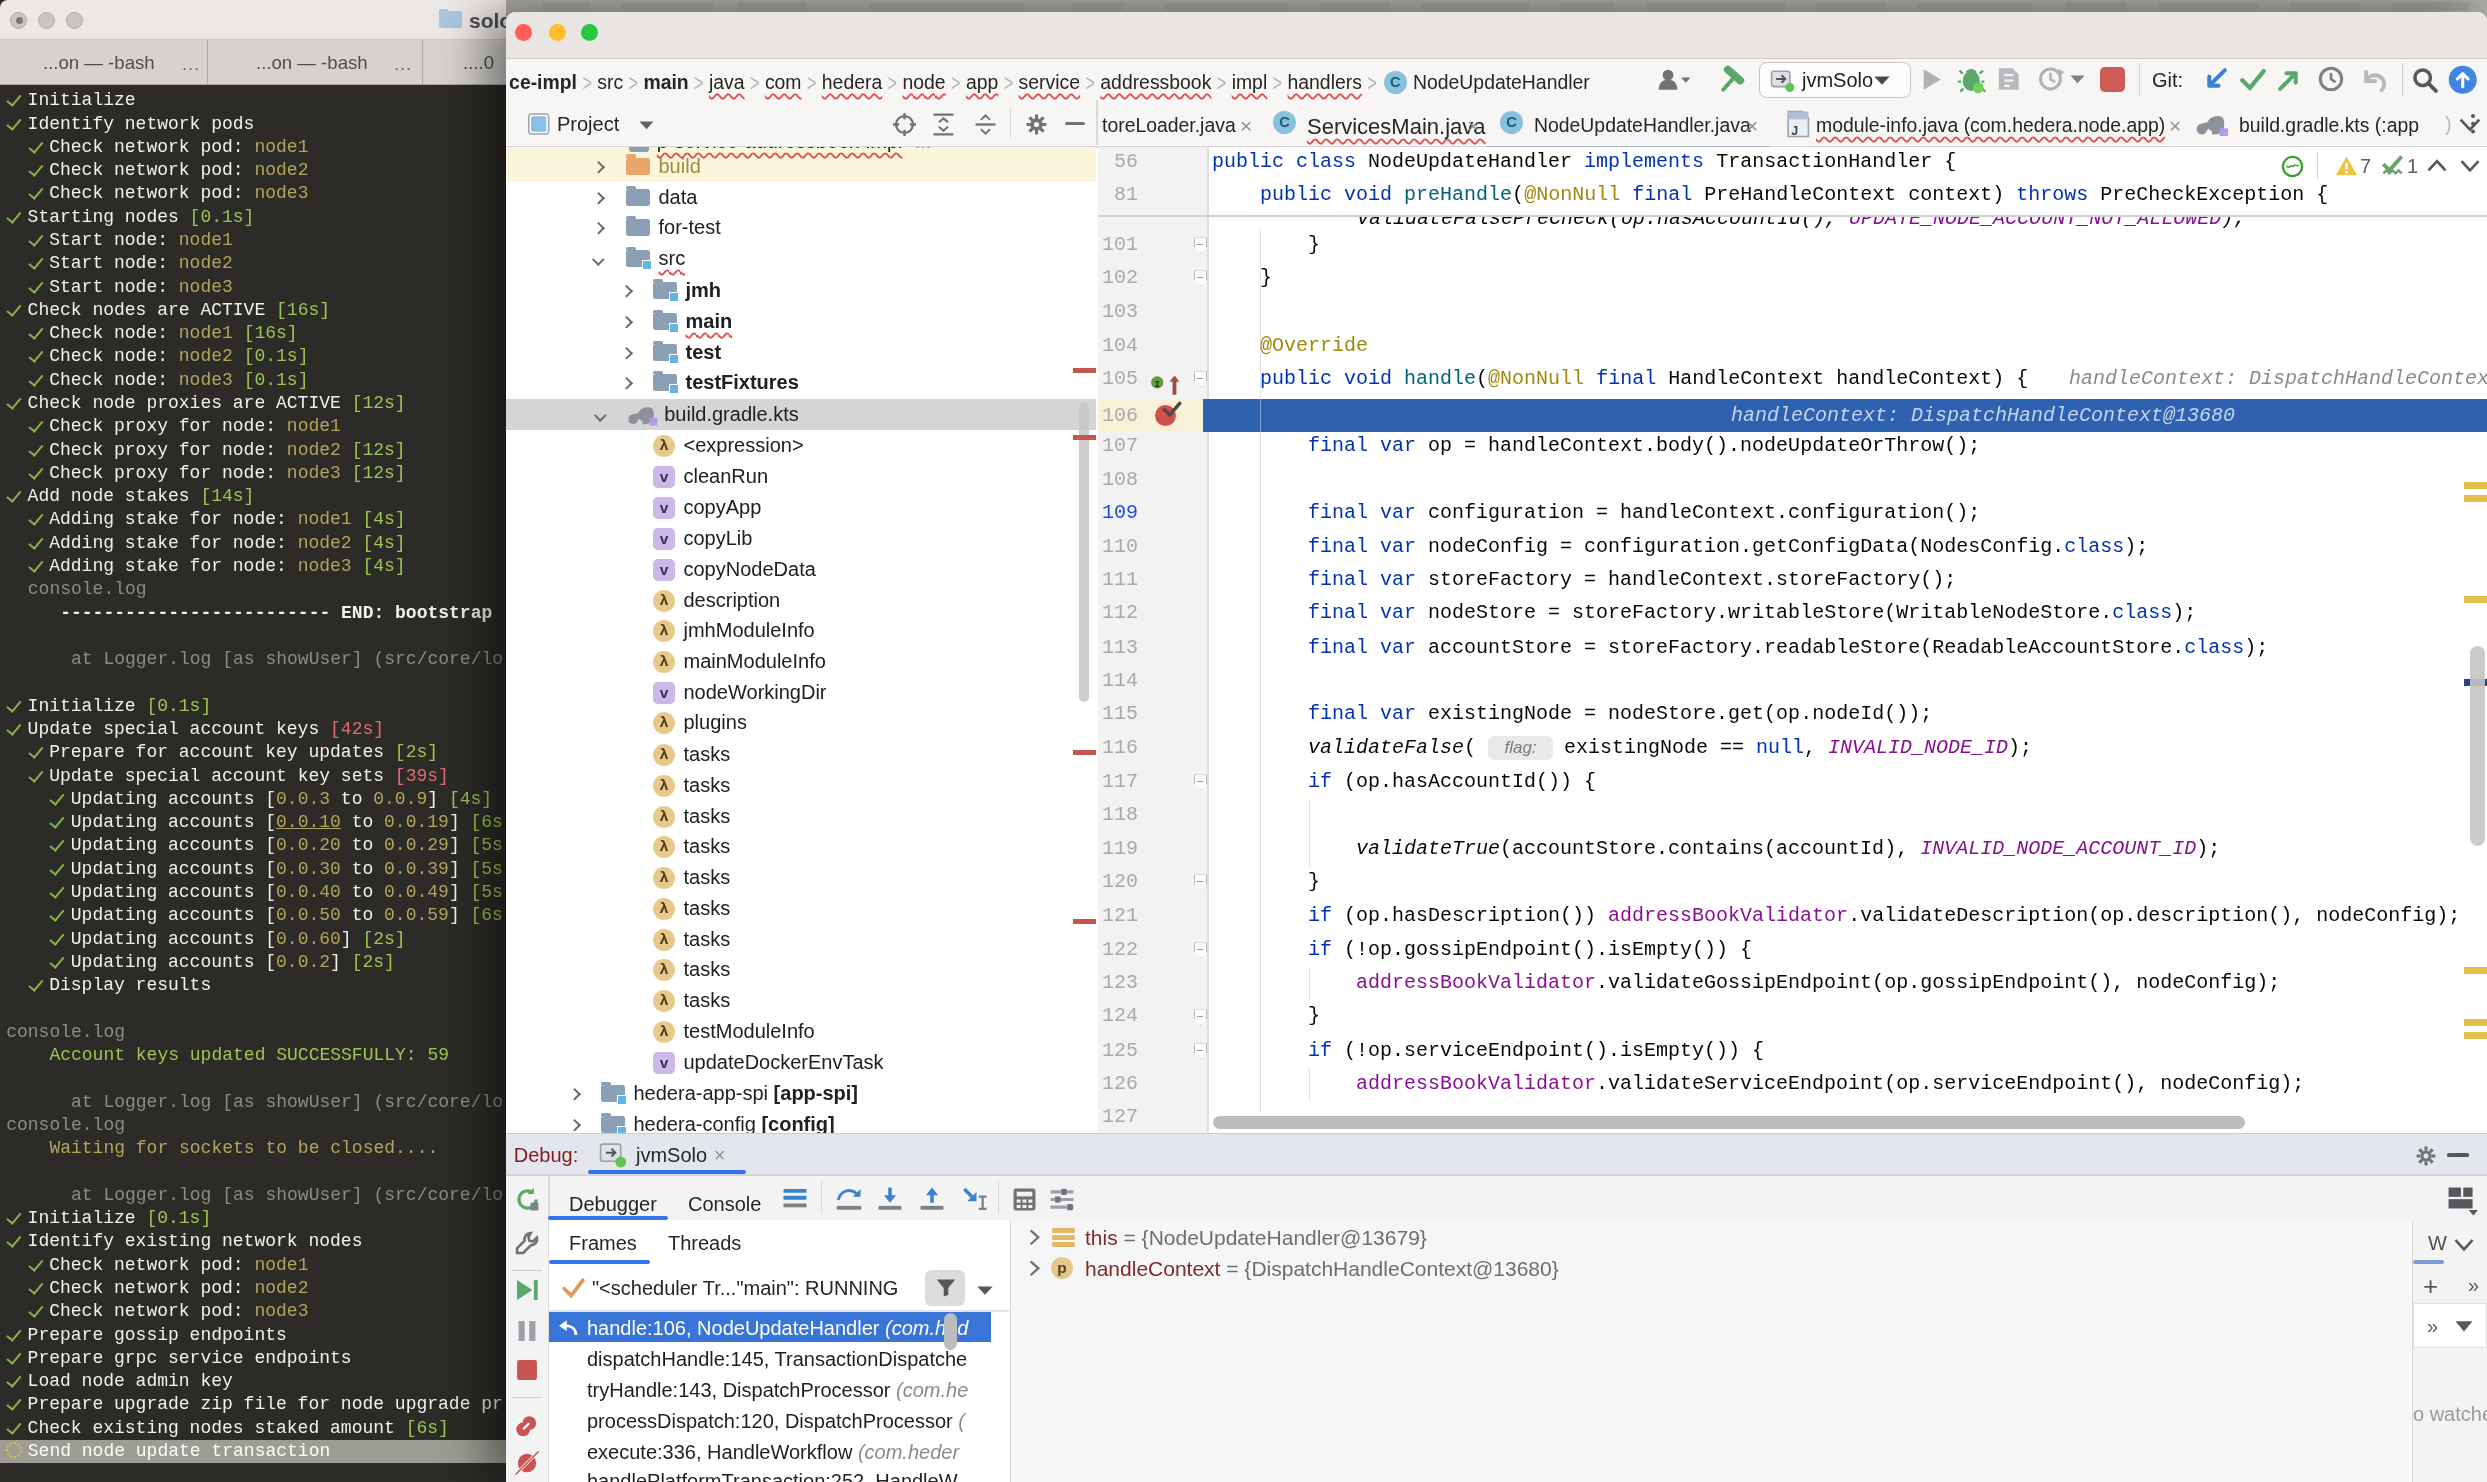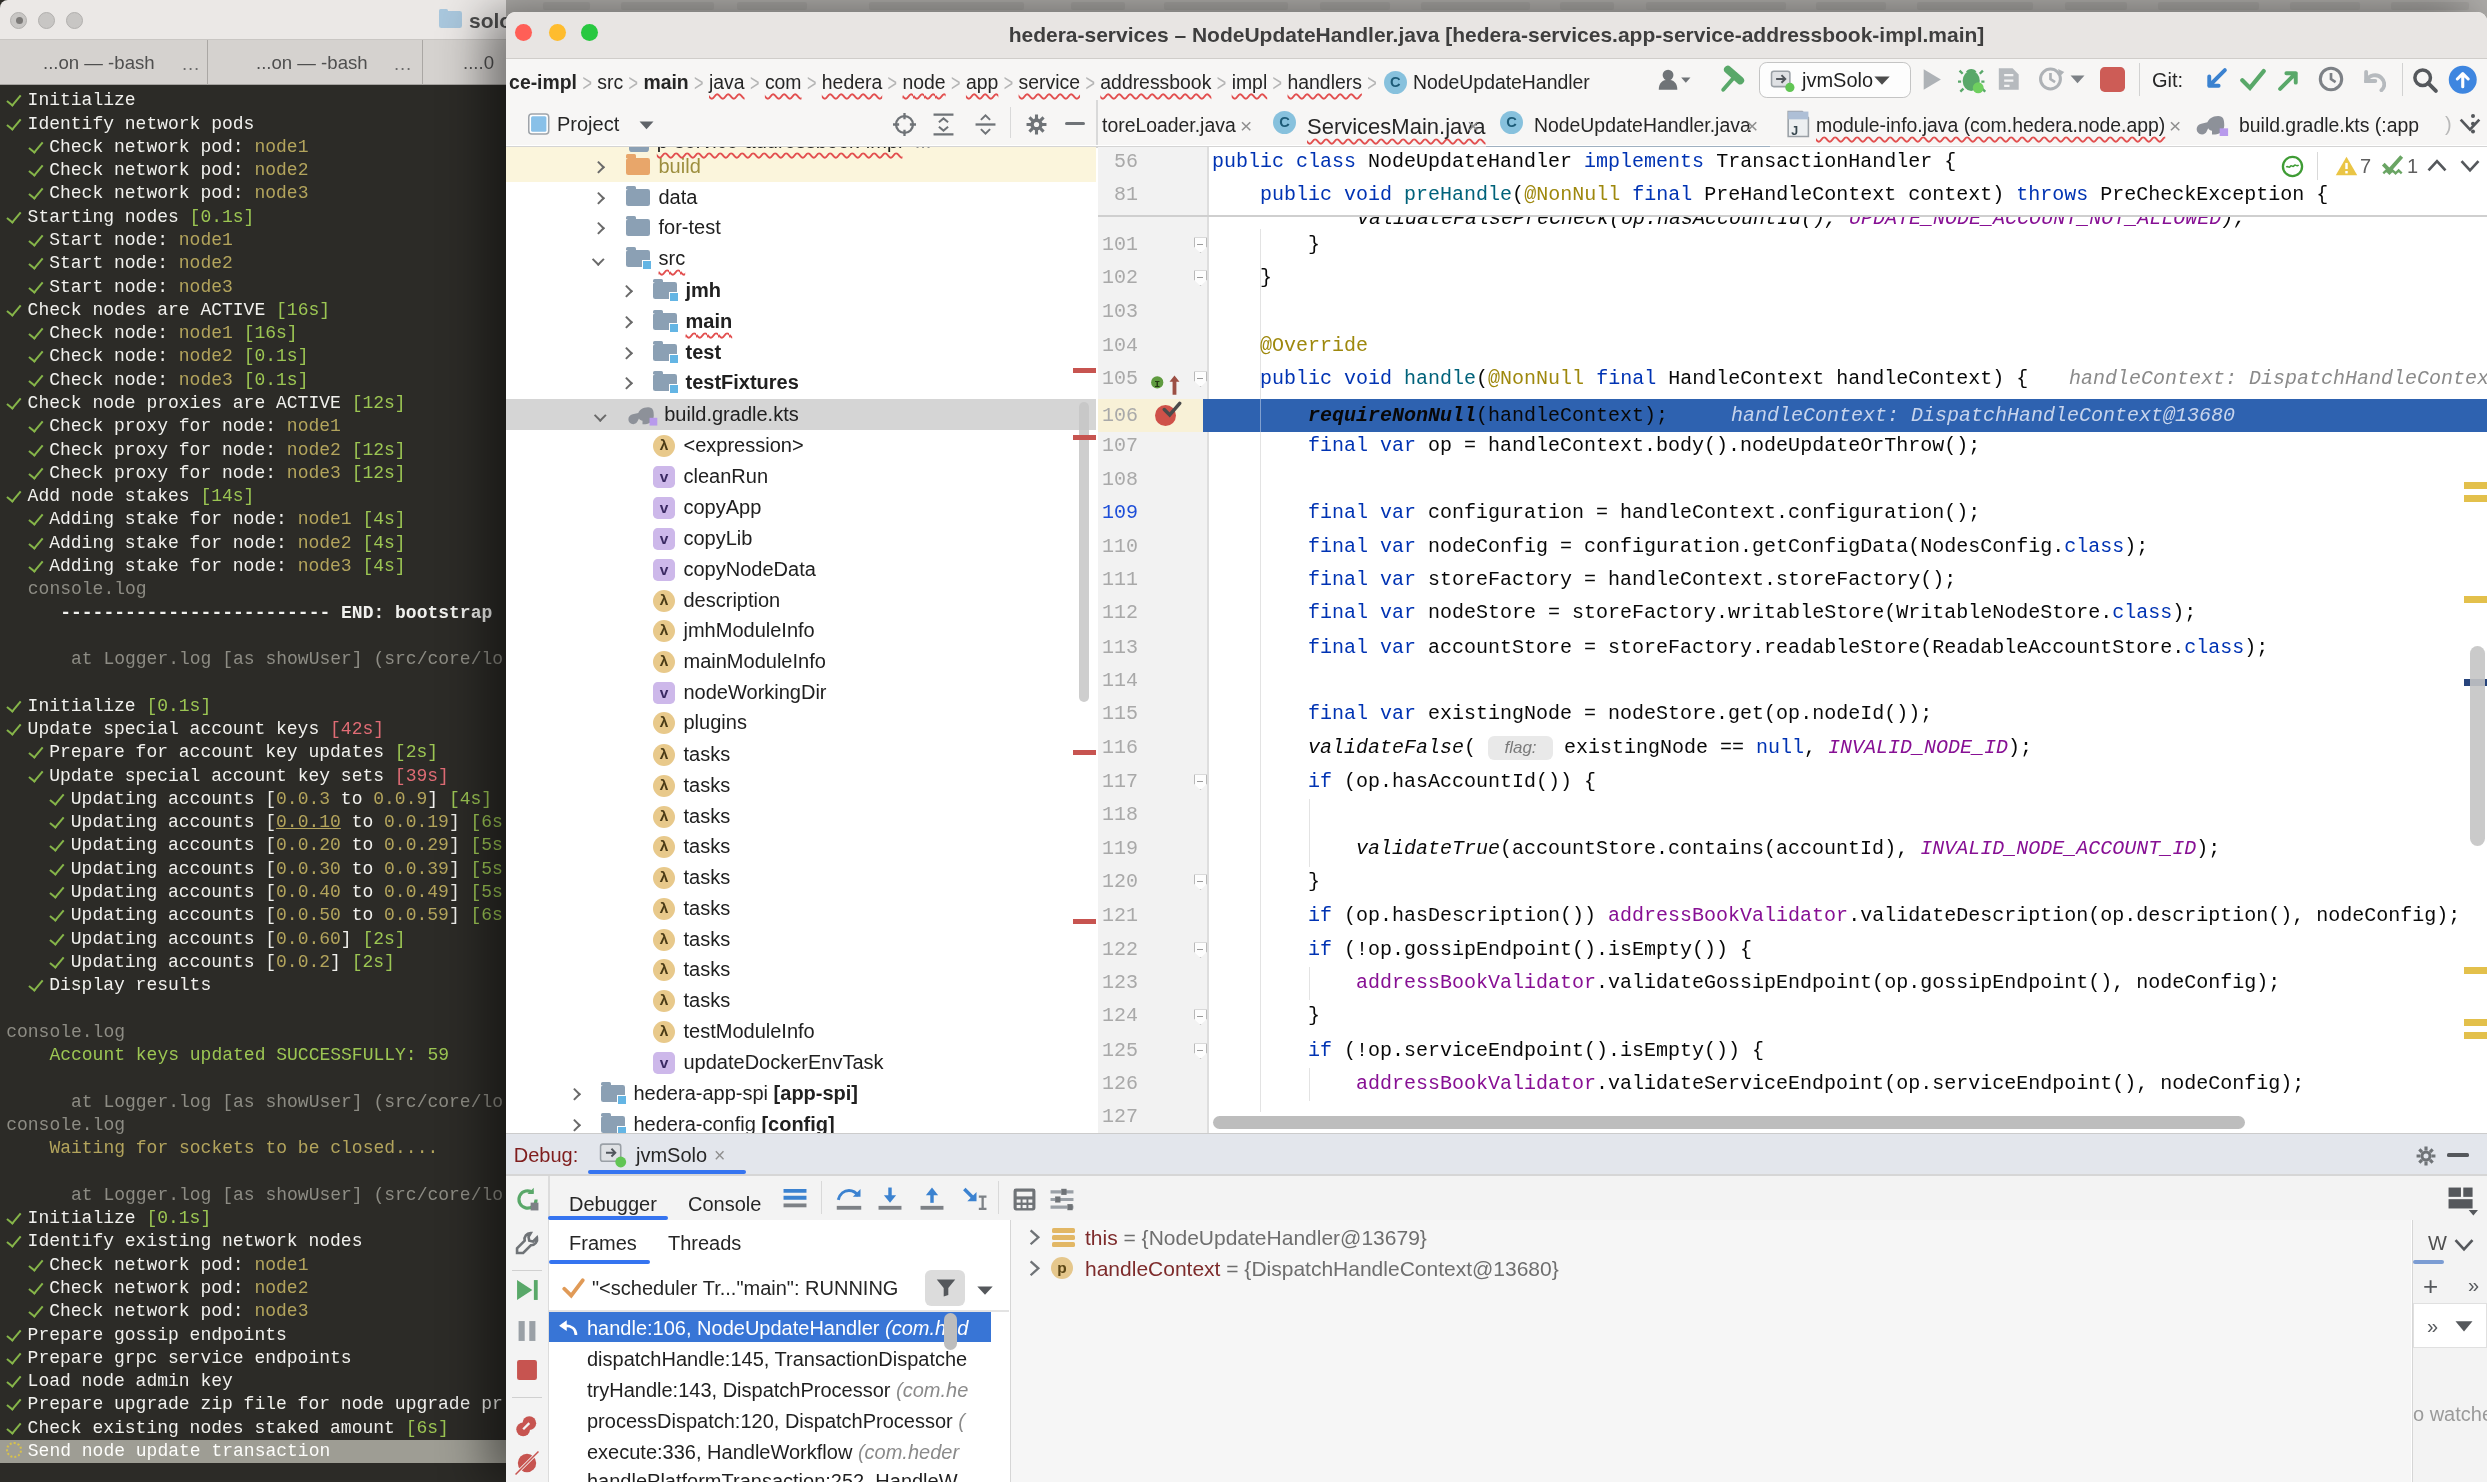--- a/index.html
+++ b/index.html
@@ -119,21 +119,20 @@
 <div class="a" style="left:0;top:1440px;width:506px;height:23px;background:#9e9d94"></div>
 <div class="a" style="left:6.2px;top:1442px;width:15.5px;height:15.5px;border:2.3px dotted #d8c24a;border-radius:50%"></div>
 <div class="tl" style="top:1440px;color:#fdfdfb">  Send node update transaction</div>
 </div>
 <div class="a" style="left:506px;top:12.4px;width:1981px;height:1470px;background:#fff;border-radius:9.3px 9.3px 0 0;box-shadow:-19.4px 0 47px rgba(0,0,0,.45)">
 <div class="a" style="left:0;top:0;width:1981px;height:1470px;border-radius:9.3px 9.3px 0 0;overflow:hidden">
 <div class="a" style="left:0;top:0;width:1981px;height:47px;background:#e8e5e3;border-bottom:0.8px solid #d0cdca"></div>
 <div class="a" style="left:9.3px;top:11.6px;width:17px;height:17px;border-radius:50%;background:#ff5f57"></div>
 <div class="a" style="left:43px;top:11.6px;width:17px;height:17px;border-radius:50%;background:#febc2e"></div>
 <div class="a" style="left:75px;top:11.6px;width:17px;height:17px;border-radius:50%;background:#28c840"></div>
-<div class="a" style="left:0;top:11px;width:1981px;text-align:center;font-size:21px;font-weight:bold;color:#3e3e3e">hedera-services – NodeUpdateHandler.java [hedera-services.app-service-addressbook-impl.main]</div>
 </div>
 <div class="a" style="left:0px;top:47px;width:1981px;height:42px;background:#f7f6f5"></div>
 <div class="a" style="left:0px;top:57px;height:26px;display:flex;align-items:center;font-size:19.4px;color:#262626;white-space:pre">
 <span class="" style="font-weight:bold;padding:0 3.1px">ce-impl</span><span style="color:#b5b5b5;padding:0 2.3px;transform:scaleY(1.5);display:inline-block;font-size:16.3px">&gt;</span><span class="" style="padding:0 3.1px">src</span><span style="color:#b5b5b5;padding:0 2.3px;transform:scaleY(1.5);display:inline-block;font-size:16.3px">&gt;</span><span class="" style="font-weight:bold;padding:0 3.1px">main</span><span style="color:#b5b5b5;padding:0 2.3px;transform:scaleY(1.5);display:inline-block;font-size:16.3px">&gt;</span><span class="sq" style="padding:0 3.1px">java</span><span style="color:#b5b5b5;padding:0 2.3px;transform:scaleY(1.5);display:inline-block;font-size:16.3px">&gt;</span><span class="sq" style="padding:0 3.1px">com</span><span style="color:#b5b5b5;padding:0 2.3px;transform:scaleY(1.5);display:inline-block;font-size:16.3px">&gt;</span><span class="sq" style="padding:0 3.1px">hedera</span><span style="color:#b5b5b5;padding:0 2.3px;transform:scaleY(1.5);display:inline-block;font-size:16.3px">&gt;</span><span class="sq" style="padding:0 3.1px">node</span><span style="color:#b5b5b5;padding:0 2.3px;transform:scaleY(1.5);display:inline-block;font-size:16.3px">&gt;</span><span class="sq" style="padding:0 3.1px">app</span><span style="color:#b5b5b5;padding:0 2.3px;transform:scaleY(1.5);display:inline-block;font-size:16.3px">&gt;</span><span class="sq" style="padding:0 3.1px">service</span><span style="color:#b5b5b5;padding:0 2.3px;transform:scaleY(1.5);display:inline-block;font-size:16.3px">&gt;</span><span class="sq" style="padding:0 3.1px">addressbook</span><span style="color:#b5b5b5;padding:0 2.3px;transform:scaleY(1.5);display:inline-block;font-size:16.3px">&gt;</span><span class="sq" style="padding:0 3.1px">impl</span><span style="color:#b5b5b5;padding:0 2.3px;transform:scaleY(1.5);display:inline-block;font-size:16.3px">&gt;</span><span class="sq" style="padding:0 3.1px">handlers</span><span style="color:#b5b5b5;padding:0 2.3px;transform:scaleY(1.5);display:inline-block;font-size:16.3px">&gt;</span>
 <span class="cicon" style="margin:0 6.2px 0 4.7px;flex:none">C</span><span>NodeUpdateHandler</span>
 </div>
 <svg class="a" style="left:1152px;top:56px" width="34" height="25" viewBox="0 0 44 32">
       <circle cx="13" cy="9" r="7" fill="#6f7377"></circle>
       <path d="M1 28c0-9 5-13 12-13s12 4 12 13z" fill="#6f7377"></path>
       <path d="M30 12l6 7 6-7z" fill="#6f7377"></path>
@@ -380,21 +379,20 @@
 <div class="gut" style="right:248px;left:-22px;width:62px;top:920px;position:absolute;text-align:right;font:20px/34px 'Liberation Mono',monospace;color:#a9a9a9">126</div>
 <div class="cl" style="left:114px;top:920px">            <span class="fi" style="font-style:normal">addressBookValidator</span>.validateServiceEndpoint(op.serviceEndpoint(), nodeConfig);</div>
 <div class="gut" style="right:252px;left:-22px;width:62px;top:953px;position:absolute;text-align:right;font:20px/34px 'Liberation Mono',monospace;color:#a9a9a9">127</div>
 <div class="gut" style="right:252px;left:-22px;width:62px;top:584px;position:absolute;text-align:right;font:20px/34px 'Liberation Mono',monospace;color:#a9a9a9">116</div>
 <div class="cl" style="left:114px;top:584px">        <span class="it">validateFalse</span>(</div>
 <div class="a" style="left:390px;top:589px;width:65px;height:24px;background:#e9e9e9;border-radius:6.2px;font:italic 17px/24px 'Liberation Sans';color:#7a7a7a;text-align:center">flag:</div>
 <div class="cl" style="left:466px;top:584px">existingNode == <span class="k">null</span>, <span class="fi it">INVALID_NODE_ID</span>);</div>
 <div class="a" style="left:105px;top:252px;width:1285px;height:33px;background:#2e62b0"></div>
 <div class="a" style="left:162px;top:252px;width:0.8px;height:33px;background:rgba(255,255,255,.4)"></div>
 <div class="gut" style="right:252px;left:-22px;width:62px;top:252px;position:absolute;text-align:right;font:20px/34px 'Liberation Mono',monospace;color:#a9a9a9">106</div>
-<div class="cl" style="left:114px;top:252px">        <span style="font-weight:bold;font-style:italic">requireNonNull</span><span>(handleContext);</span></div>
 <style></style>
 <div class="cl" style="left:971px;top:215px"><span class="it" style="color:#8a8a8a">handleContext: DispatchHandleContex</span></div>
 <div class="cl" style="left:633px;top:252px"><span class="it" style="color:#c7d4ec">handleContext: DispatchHandleContext@13680</span></div>
 <svg class="a" style="left:52px;top:227px" width="39" height="23" viewBox="0 0 50 30">
         <circle cx="9" cy="11" r="8" fill="#5f9b3f"></circle>
         <text x="9" y="16.5" text-anchor="middle" font-family="Liberation Mono" font-weight="bold" font-size="13" fill="#243b13">I</text>
         <path d="M25 10l6.5-8 6.5 8h-4v17h-5V10z" fill="#9c4f44"></path>
       </svg>
 <div class="a" style="left:57px;top:258px;width:21px;height:21px;border-radius:50%;background:#cf5149"></div>
 <svg class="a" style="left:64px;top:254px" width="20" height="17" viewBox="0 0 26 22">

